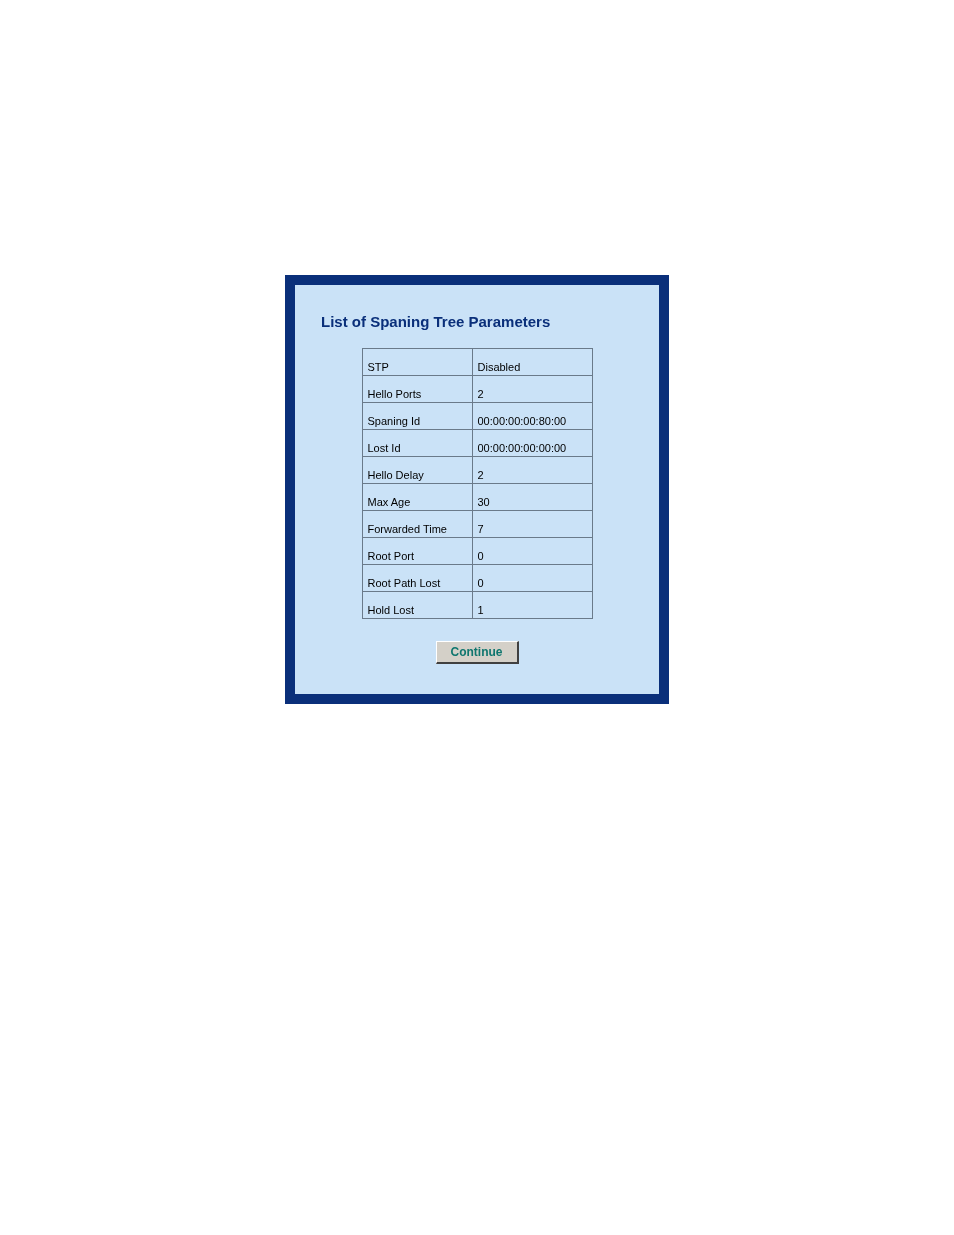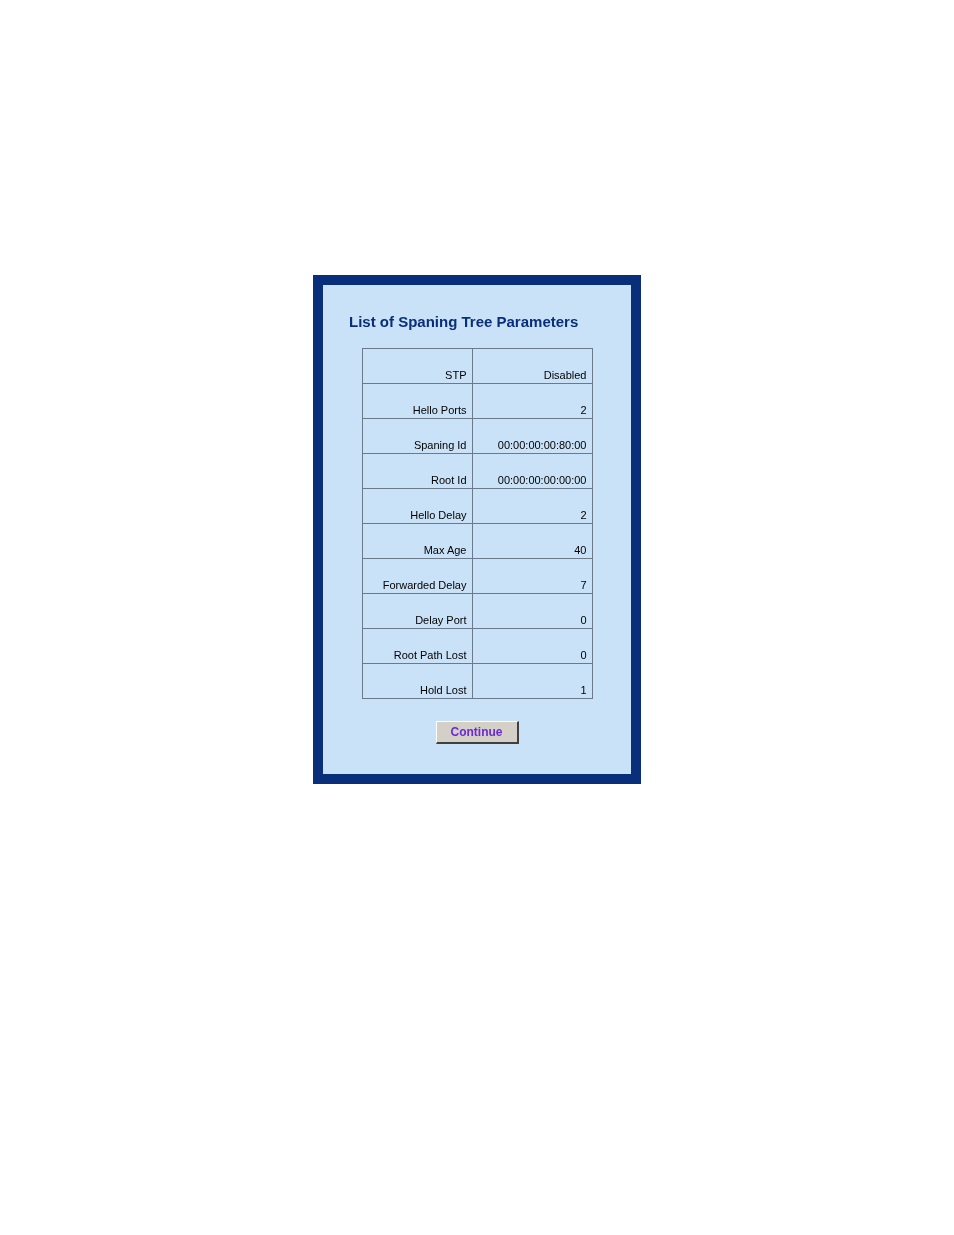--- a/index.html
+++ b/index.html
@@ -11,45 +11,44 @@
       width: 954px;
       height: 1235px;
       background: #ffffff;
       font-family: Verdana, Geneva, sans-serif;
       display: flex;
       align-items: flex-start;
       justify-content: center;
       padding-top: 275px;
     }
     .panel {
-      width: 328px;
+      width: 384px;
       background: #cae2f7;
       border: 10px solid #0a2f7a;
       padding: 28px 22px 30px 22px;
     }
     .panel-title {
       color: #0a2f7a;
       font-size: 15px;
       font-weight: bold;
       margin-bottom: 18px;
       margin-left: 4px;
     }
     .params-table {
       border-collapse: collapse;
       margin: 0 auto;
     }
     .params-table td {
       border: 1px solid #6a7a8a;
-      padding: 20px 5px 2px 5px;
+      padding: 12px 5px 2px 5px;
       font-size: 11px;
       color: #000;
       background: #cae2f7;
       height: 20px;
       white-space: nowrap;
-      text-align: right;
     }
     .params-table td:first-child {
       width: 110px;
     }
     .params-table td:last-child {
       width: 120px;
       margin-left: 48px;
     }
     .button-row {
       text-align: center;
@@ -59,21 +58,21 @@
       font-family: Verdana, Geneva, sans-serif;
       font-size: 12px;
       font-weight: bold;
       padding: 3px 14px;
       background: #d4d0c8;
       border-top: 1px solid #ffffff;
       border-left: 1px solid #ffffff;
       border-right: 2px solid #404040;
       border-bottom: 2px solid #404040;
       cursor: pointer;
-      color: #6d28d9;
+      color: #0f766e;
     }
   </style>
 </head>
 <body>
 
 <div class="panel">
   <div class="panel-title">List of Spaning Tree Parameters</div>
 
   <table class="params-table">
     <tbody>
@@ -83,37 +82,37 @@
       </tr>
       <tr>
         <td>Hello Ports</td>
         <td>2</td>
       </tr>
       <tr>
         <td>Spaning Id</td>
         <td>00:00:00:00:80:00</td>
       </tr>
       <tr>
-        <td>Root Id</td>
+        <td>Lost Id</td>
         <td>00:00:00:00:00:00</td>
       </tr>
       <tr>
         <td>Hello Delay</td>
         <td>2</td>
       </tr>
       <tr>
         <td>Max Age</td>
-        <td>40</td>
+        <td>30</td>
       </tr>
       <tr>
-        <td>Forwarded Delay</td>
+        <td>Forwarded Time</td>
         <td>7</td>
       </tr>
       <tr>
-        <td>Delay Port</td>
+        <td>Root Port</td>
         <td>0</td>
       </tr>
       <tr>
         <td>Root Path Lost</td>
         <td>0</td>
       </tr>
       <tr>
         <td>Hold Lost</td>
         <td>1</td>
       </tr>

